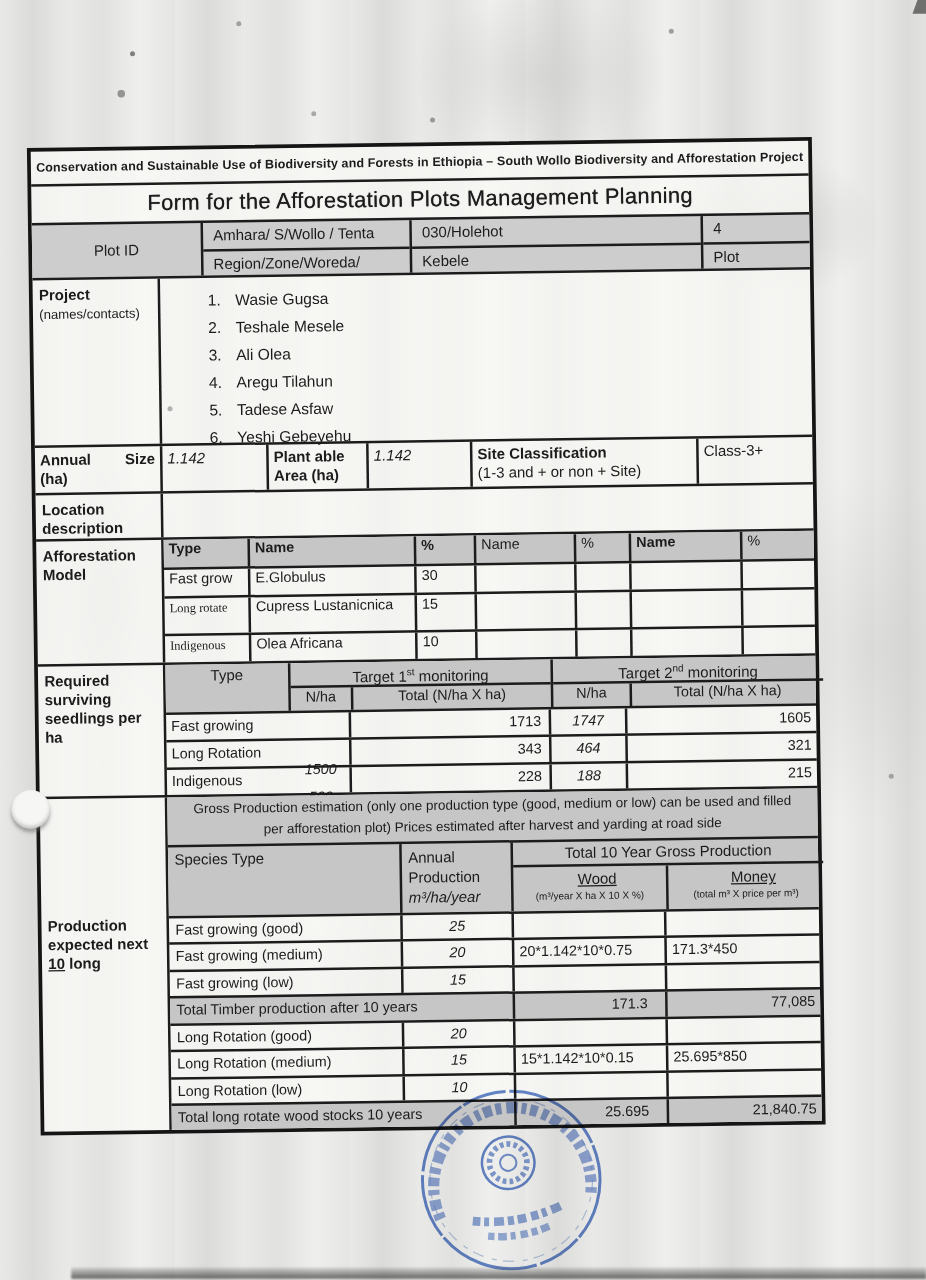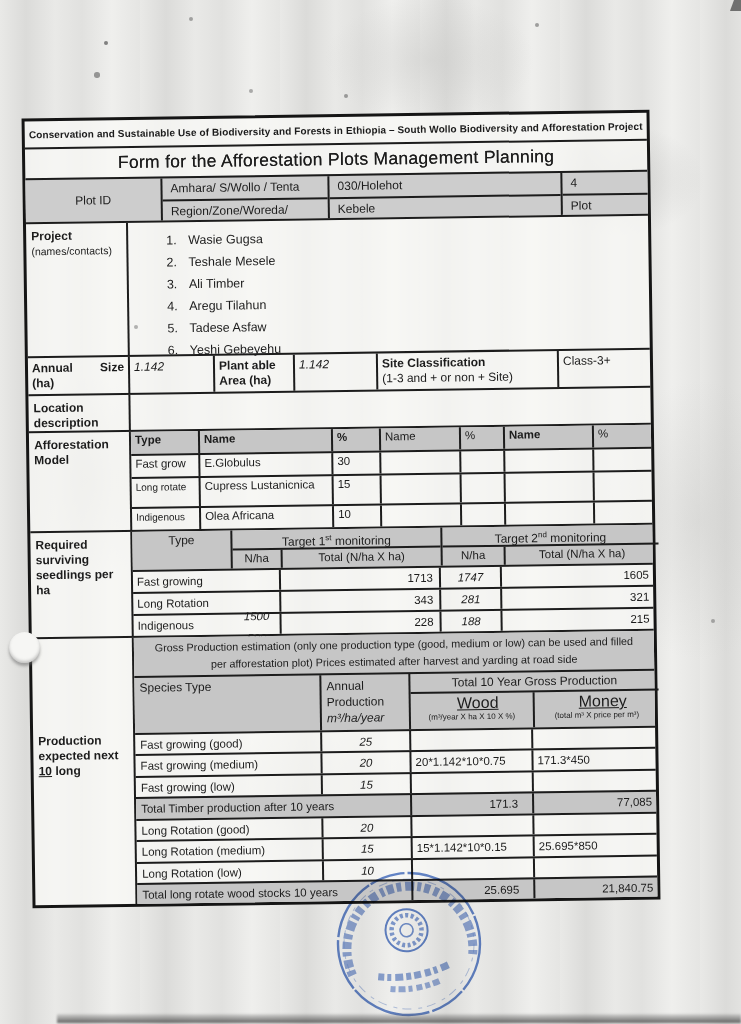--- a/index.html
+++ b/index.html
@@ -71,21 +71,21 @@
   .m2{flex:0 0 133px;}
   .m3{flex:0 0 48px;}
   .m4{flex:0 0 80px;}
   .m5{flex:0 0 44px;}
   .m6{flex:0 0 89px;}
   .m7{flex:0 0 61px;}
   .mhead{height:22px;}
   .mr1{height:23px;}
   .mr2{height:30px;}
   .mr3{height:23px;}
-  .small{font-size:10px;}
+  .small{font-size:10px;font-family:Liberation Serif, serif;}
 
   .seedtable{display:flex;flex-direction:column;}
   .shead{display:flex;height:38px;}
   .stypehead{flex:0 0 98px;display:flex;align-items:flex-start;justify-content:center;padding-top:2px;font-size:12px;}
   .tgtcol{display:flex;flex-direction:column;}
   .tg1{flex:0 0 208px;}
   .tg2{flex:0 0 216px;}
   .tgt-title{height:20px;text-align:center;font-size:12px;line-height:18px;border-bottom:2px solid #1c1c1c;box-sizing:border-box;}
   .tgt-sub{display:flex;flex:1;}
   .sn1{flex:0 0 48px;}
@@ -104,21 +104,21 @@
 
   .prodnote{height:38px;font-size:10.8px;line-height:17px;text-align:center;padding-top:2px;box-sizing:border-box;}
   .phead{display:flex;height:57px;border-top:2px solid #1c1c1c;box-sizing:border-box;}
   .ph-species{flex:0 0 185px;padding:3px 5px;font-size:12px;box-sizing:border-box;}
   .ph-annual{flex:0 0 89px;padding:3px 5px;font-size:12px;line-height:16px;box-sizing:border-box;}
   .ph-gross{flex:0 0 248px;display:flex;flex-direction:column;box-sizing:border-box;}
   .gross-title{height:20px;text-align:center;font-size:12px;line-height:19px;border-bottom:2px solid #1c1c1c;box-sizing:border-box;}
   .gross-sub{display:flex;flex:1;}
   .gs-wood{flex:0 0 122px;text-align:center;box-sizing:border-box;}
   .gs-money{flex:0 0 126px;text-align:center;box-sizing:border-box;}
-  .gs-wood .u,.gs-money .u{font-size:16px;line-height:18px;display:inline-block;margin-top:1px;margin-left:12px;}
+  .gs-wood .u,.gs-money .u{font-size:12px;line-height:18px;display:inline-block;margin-top:1px;margin-left:12px;}
   .tiny{font-size:8px;line-height:10px;}
   .prow{display:flex;border-top:2px solid #1c1c1c;box-sizing:border-box;}
   .prow .cell{font-size:11.5px;box-sizing:border-box;}
   .pr-species{flex:0 0 185px;padding-left:5px;}
   .pr-annual{flex:0 0 89px;text-align:center;}
   .pr-wood{flex:0 0 122px;padding-left:4px;}
   .pr-money{flex:0 0 126px;padding-left:4px;}
   .pr-total-lbl{flex:0 0 274px;padding-left:5px;}
   .pr-total-wood{flex:0 0 122px;text-align:right;padding-right:14px;}
   .pr-total-money{flex:0 0 126px;text-align:right;padding-right:6px;}
@@ -180,21 +180,21 @@
         <div class="ownerrow">
             <span class="onum">1.</span>
             <span>Wasie Gugsa</span>
           </div>
         <div class="ownerrow">
             <span class="onum">2.</span>
             <span>Teshale Mesele</span>
           </div>
         <div class="ownerrow">
             <span class="onum">3.</span>
-            <span>Ali Timber</span>
+            <span>Ali Olea</span>
           </div>
         <div class="ownerrow">
             <span class="onum">4.</span>
             <span>Aregu Tilahun</span>
           </div>
         <div class="ownerrow">
             <span class="onum">5.</span>
             <span>Tadese Asfaw</span>
           </div>
         <div class="ownerrow">
@@ -293,21 +293,21 @@
           <div class="cell sd-type">Fast growing</div>
           <div class="cell sd-n1 bl ital">1500</div>
           <div class="cell sd-t1 bl">1713</div>
           <div class="cell sd-n2 bl ital">1747</div>
           <div class="cell sd-t2 bl">1605</div>
         </div>
         <div class="sdrow">
           <div class="cell sd-type">Long Rotation</div>
           <div class="cell sd-n1 bl ital">500</div>
           <div class="cell sd-t1 bl">343</div>
-          <div class="cell sd-n2 bl ital">281</div>
+          <div class="cell sd-n2 bl ital">464</div>
           <div class="cell sd-t2 bl">321</div>
         </div>
         <div class="sdrow">
           <div class="cell sd-type">Indigenous</div>
           <div class="cell sd-n1 bl ital">200</div>
           <div class="cell sd-t1 bl">228</div>
           <div class="cell sd-n2 bl ital">188</div>
           <div class="cell sd-t2 bl">215</div>
         </div>
       </div>

